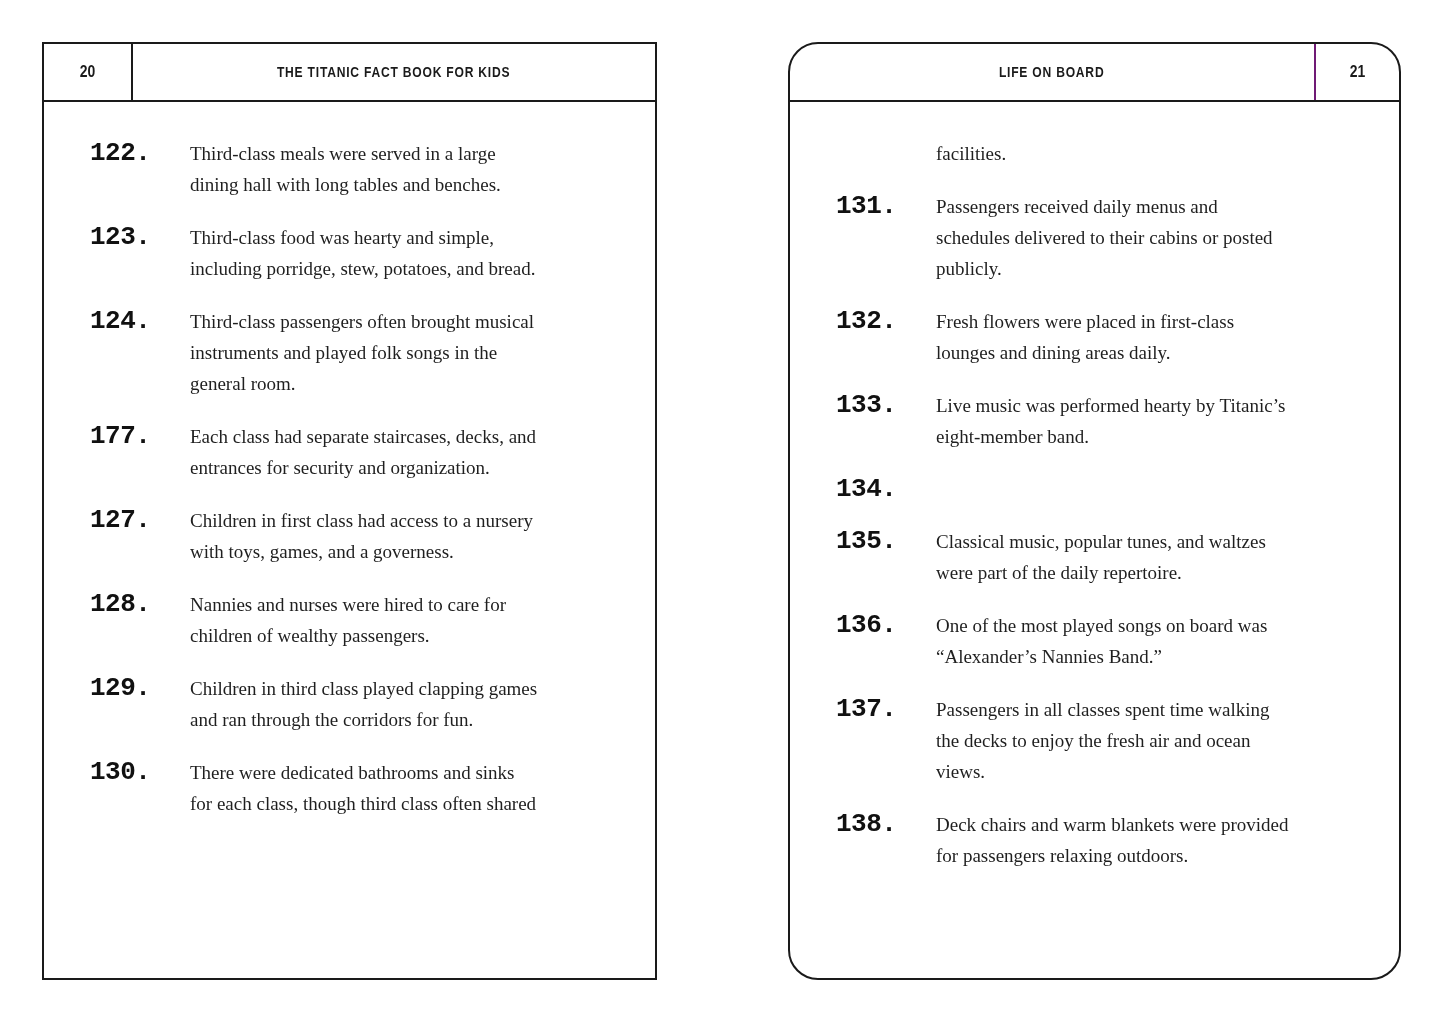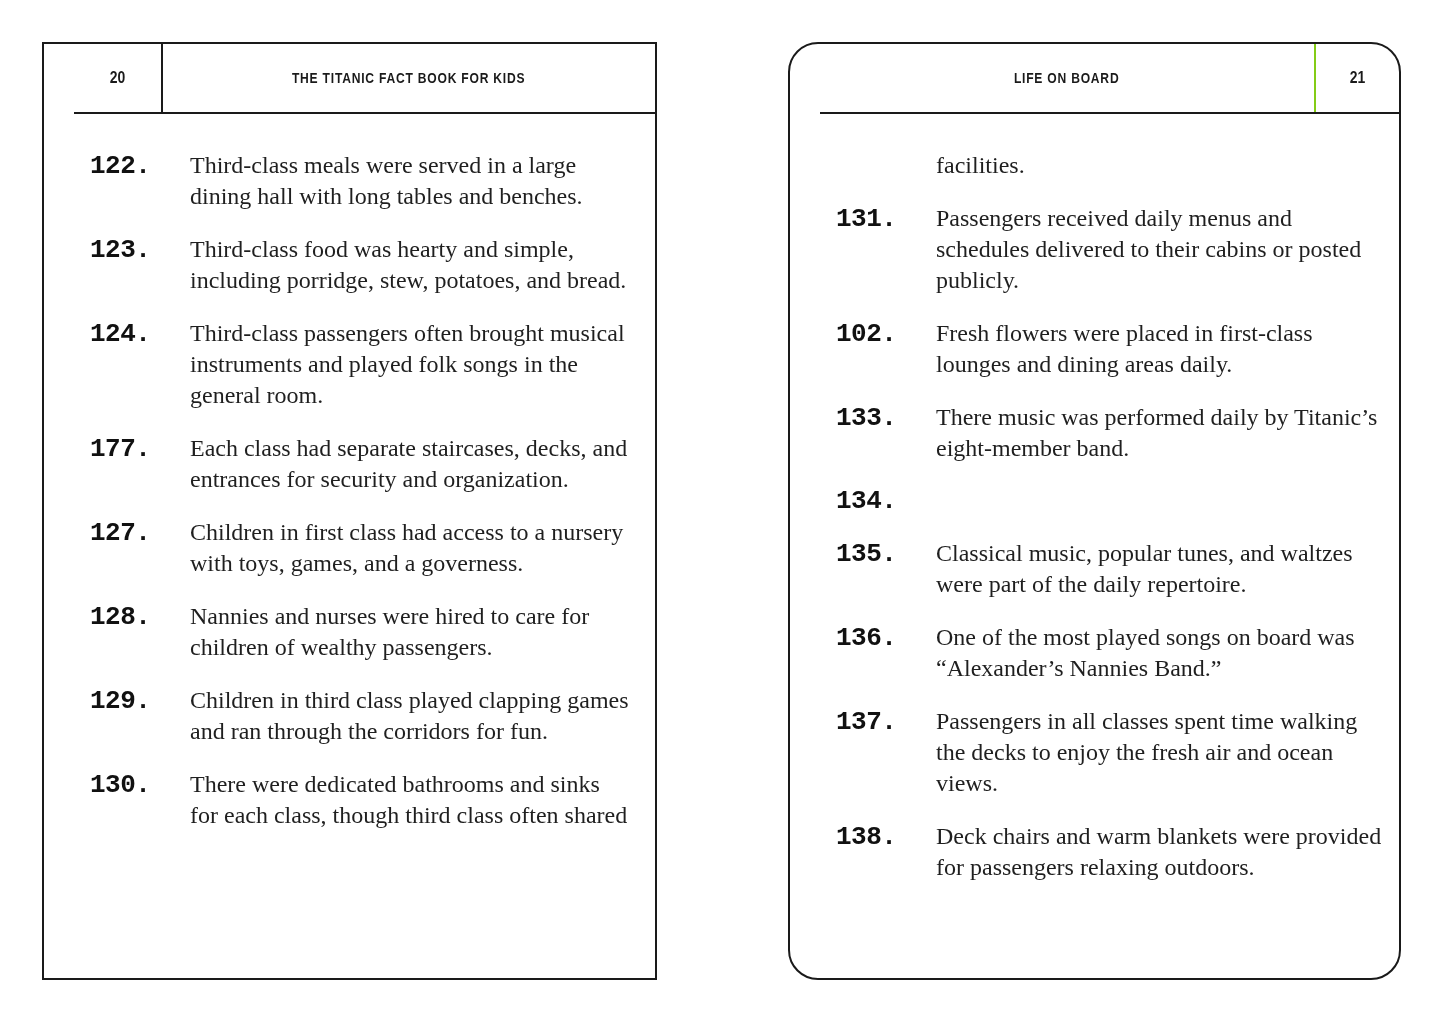--- a/index.html
+++ b/index.html
@@ -16,32 +16,31 @@
     position: absolute;
     top: 42px;
     height: 938px;
     border: 2px solid #1a1a1a;
     background: #ffffff;
   }
   .page-left  { left: 42px;  width: 615px; }
   .page-right { left: 788px; width: 613px; border-radius: 30px; }
 
   .page-header {
-    height: 70px;
+    height: 58px;
     border-bottom: 2px solid #1a1a1a;
     display: flex;
     align-items: stretch;
-    margin-left: 30px;
   }
   .pagenum-cell {
     display: flex; align-items: center; justify-content: center;
     flex: 0 0 auto;
   }
   .pagenum-cell.left-cell  { width: 89px; border-right: 2px solid #1a1a1a; }
-  .pagenum-cell.right-cell { width: 85px; border-left: 2px solid #84cc16; }
+  .pagenum-cell.right-cell { width: 85px; border-left: 2px solid #701a75; }
   .title-cell {
     flex: 1 1 auto;
     display: flex; align-items: center; justify-content: center;
     overflow: hidden;
     text-align: center;
   }
   .condensed {
     display: inline-block;
     font-family: "Liberation Sans", sans-serif;
     font-weight: 700;
@@ -65,21 +64,21 @@
     flex: 0 0 146px;
     padding-left: 46px;
     font-family: Liberation Mono, monospace;
     font-weight: 800;
     font-size: 26px;
     letter-spacing: -0.5px;
     color: #111111;
   }
   .fact-text {
     flex: 1 1 auto;
-    font-size: 24px;
+    font-size: 19px;
     line-height: 31px;
     white-space: pre-line;
     color: #1f1f1f;
   }
 </style>
 </head>
 <body>
 
 <div class="spread">
 
@@ -151,27 +150,27 @@
           <div class="fact-num"></div>
           <div class="fact-text">facilities.</div>
         </div>
         <div class="fact">
           <div class="fact-num">131.</div>
           <div class="fact-text">Passengers received daily menus and
 schedules delivered to their cabins or posted
 publicly.</div>
         </div>
         <div class="fact">
-          <div class="fact-num">102.</div>
+          <div class="fact-num">132.</div>
           <div class="fact-text">Fresh flowers were placed in first-class
 lounges and dining areas daily.</div>
         </div>
         <div class="fact">
           <div class="fact-num">133.</div>
-          <div class="fact-text">There music was performed daily by Titanic’s
+          <div class="fact-text">Live music was performed hearty by Titanic’s
 eight-member band.</div>
         </div>
         <div class="fact">
           <div class="fact-num">134.</div>
         </div>
         <div class="fact">
           <div class="fact-num">135.</div>
           <div class="fact-text">Classical music, popular tunes, and waltzes
 were part of the daily repertoire.</div>
         </div>

